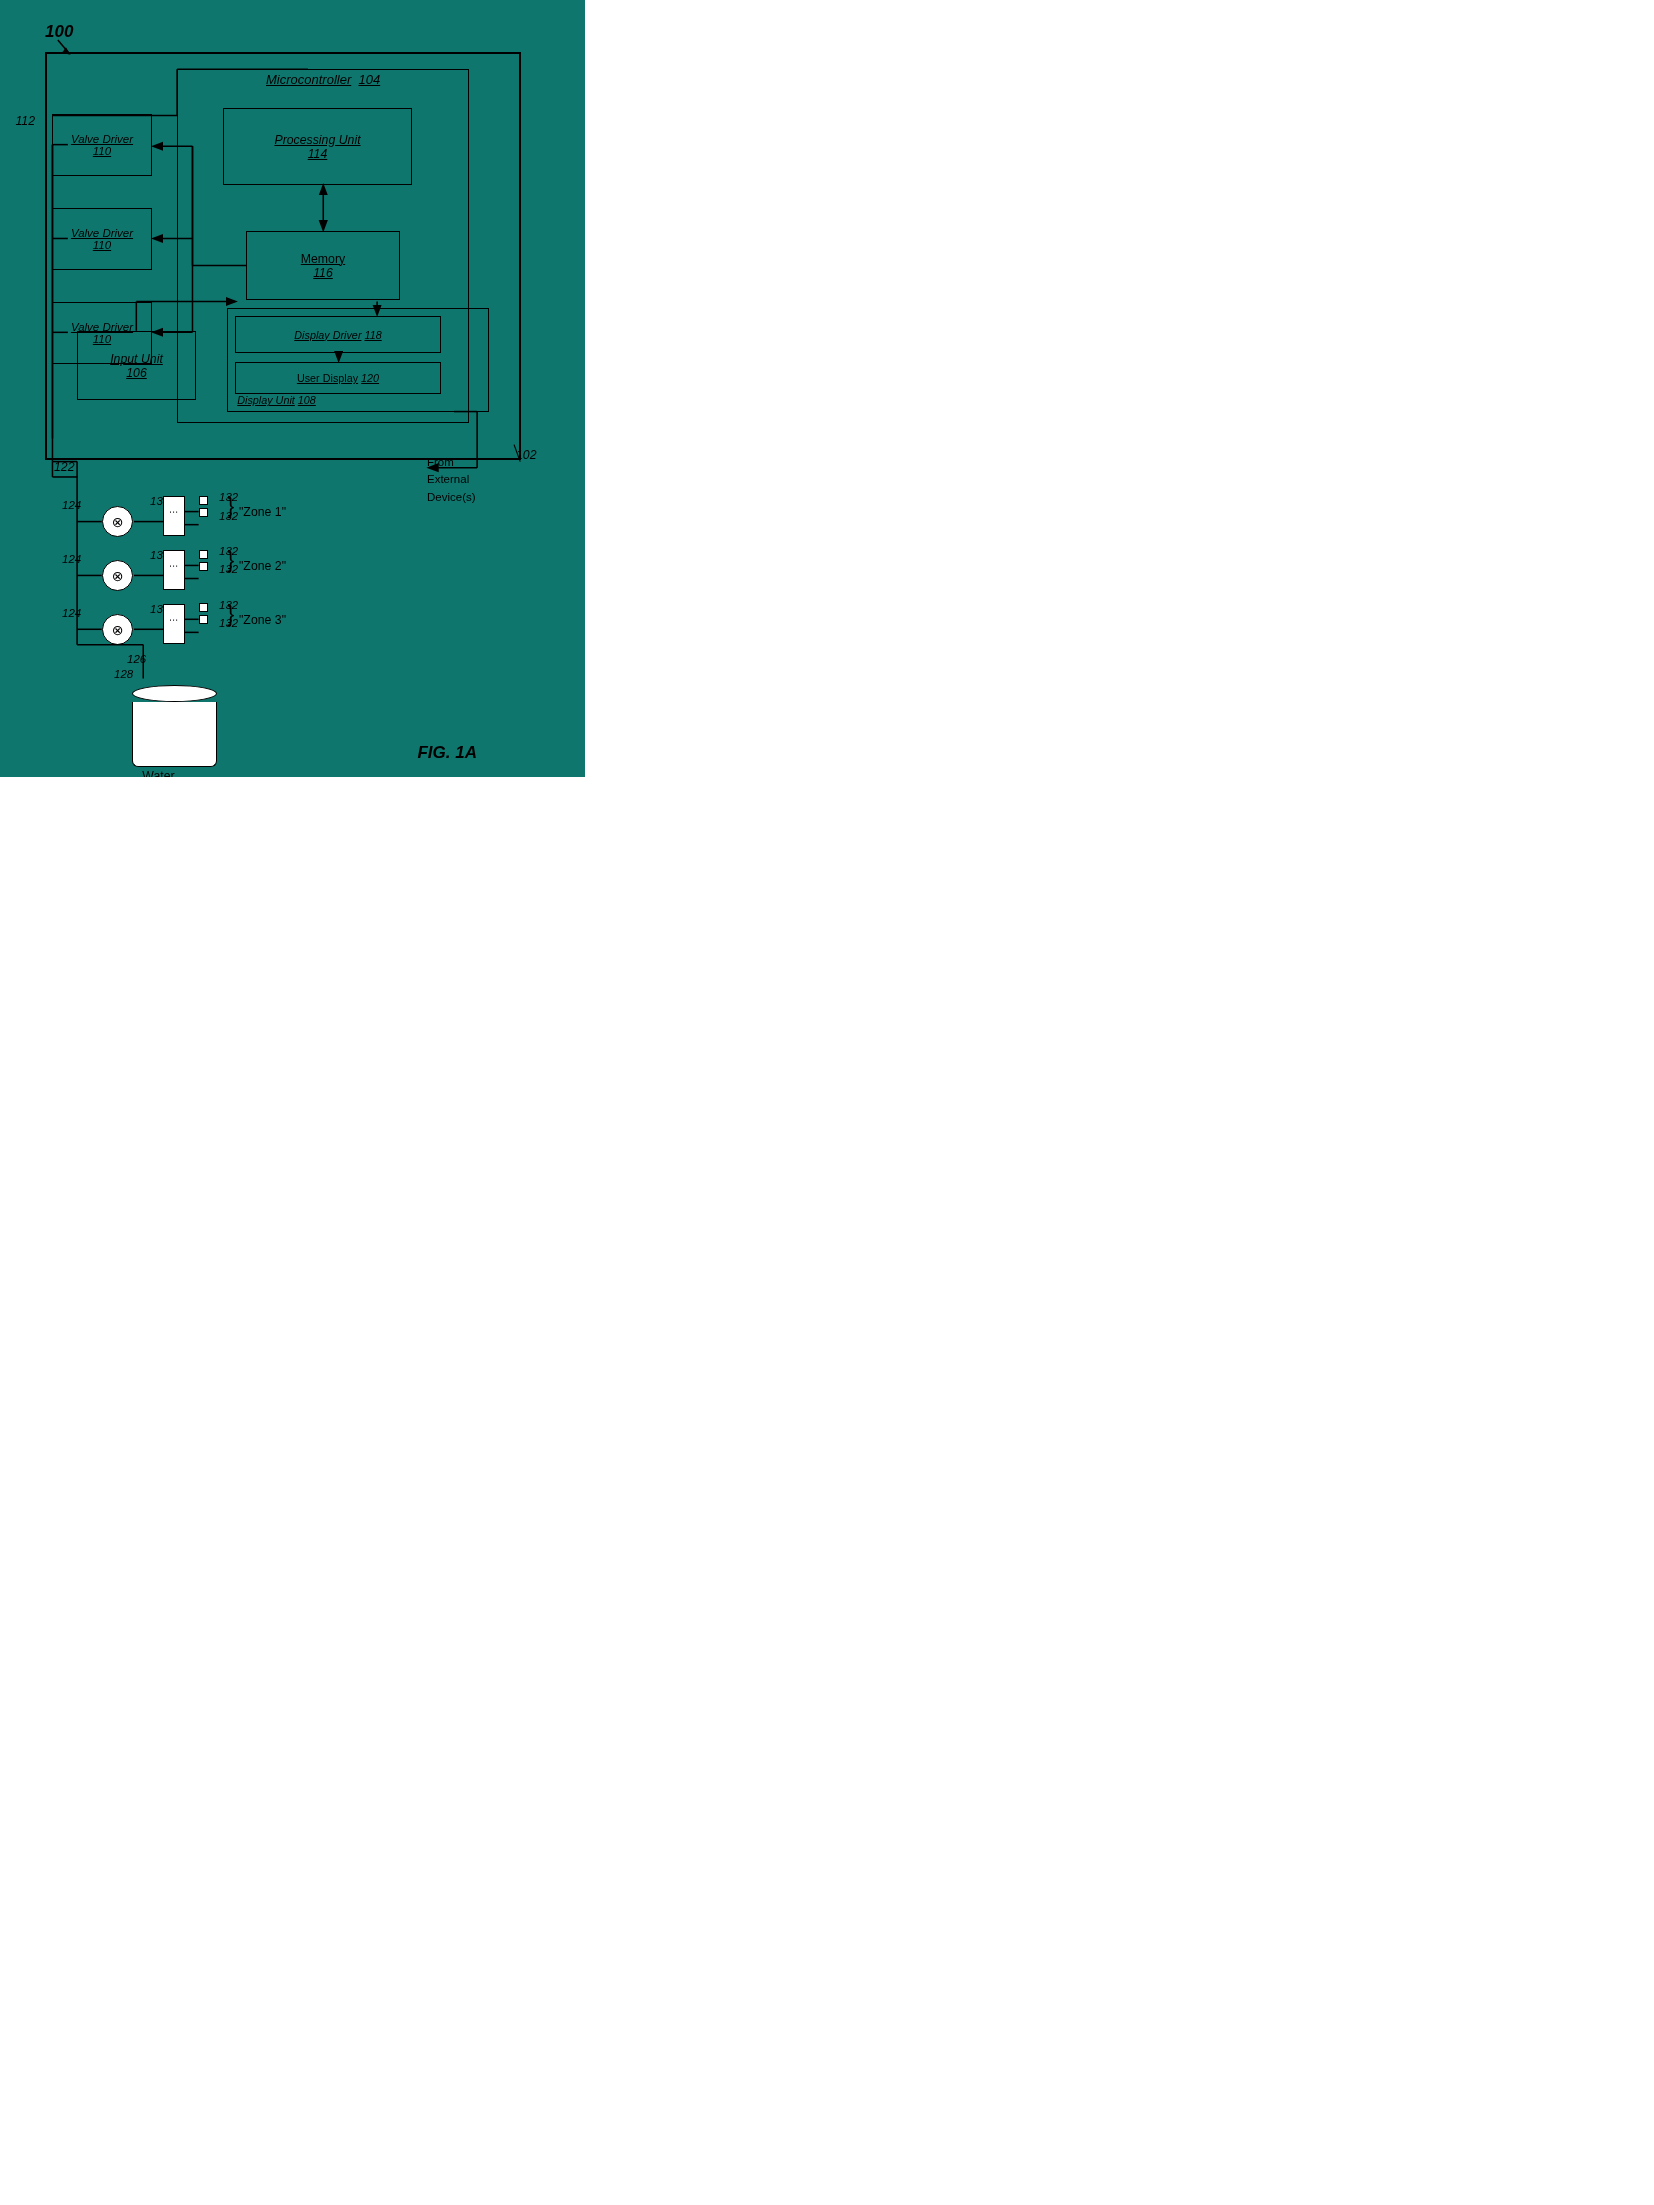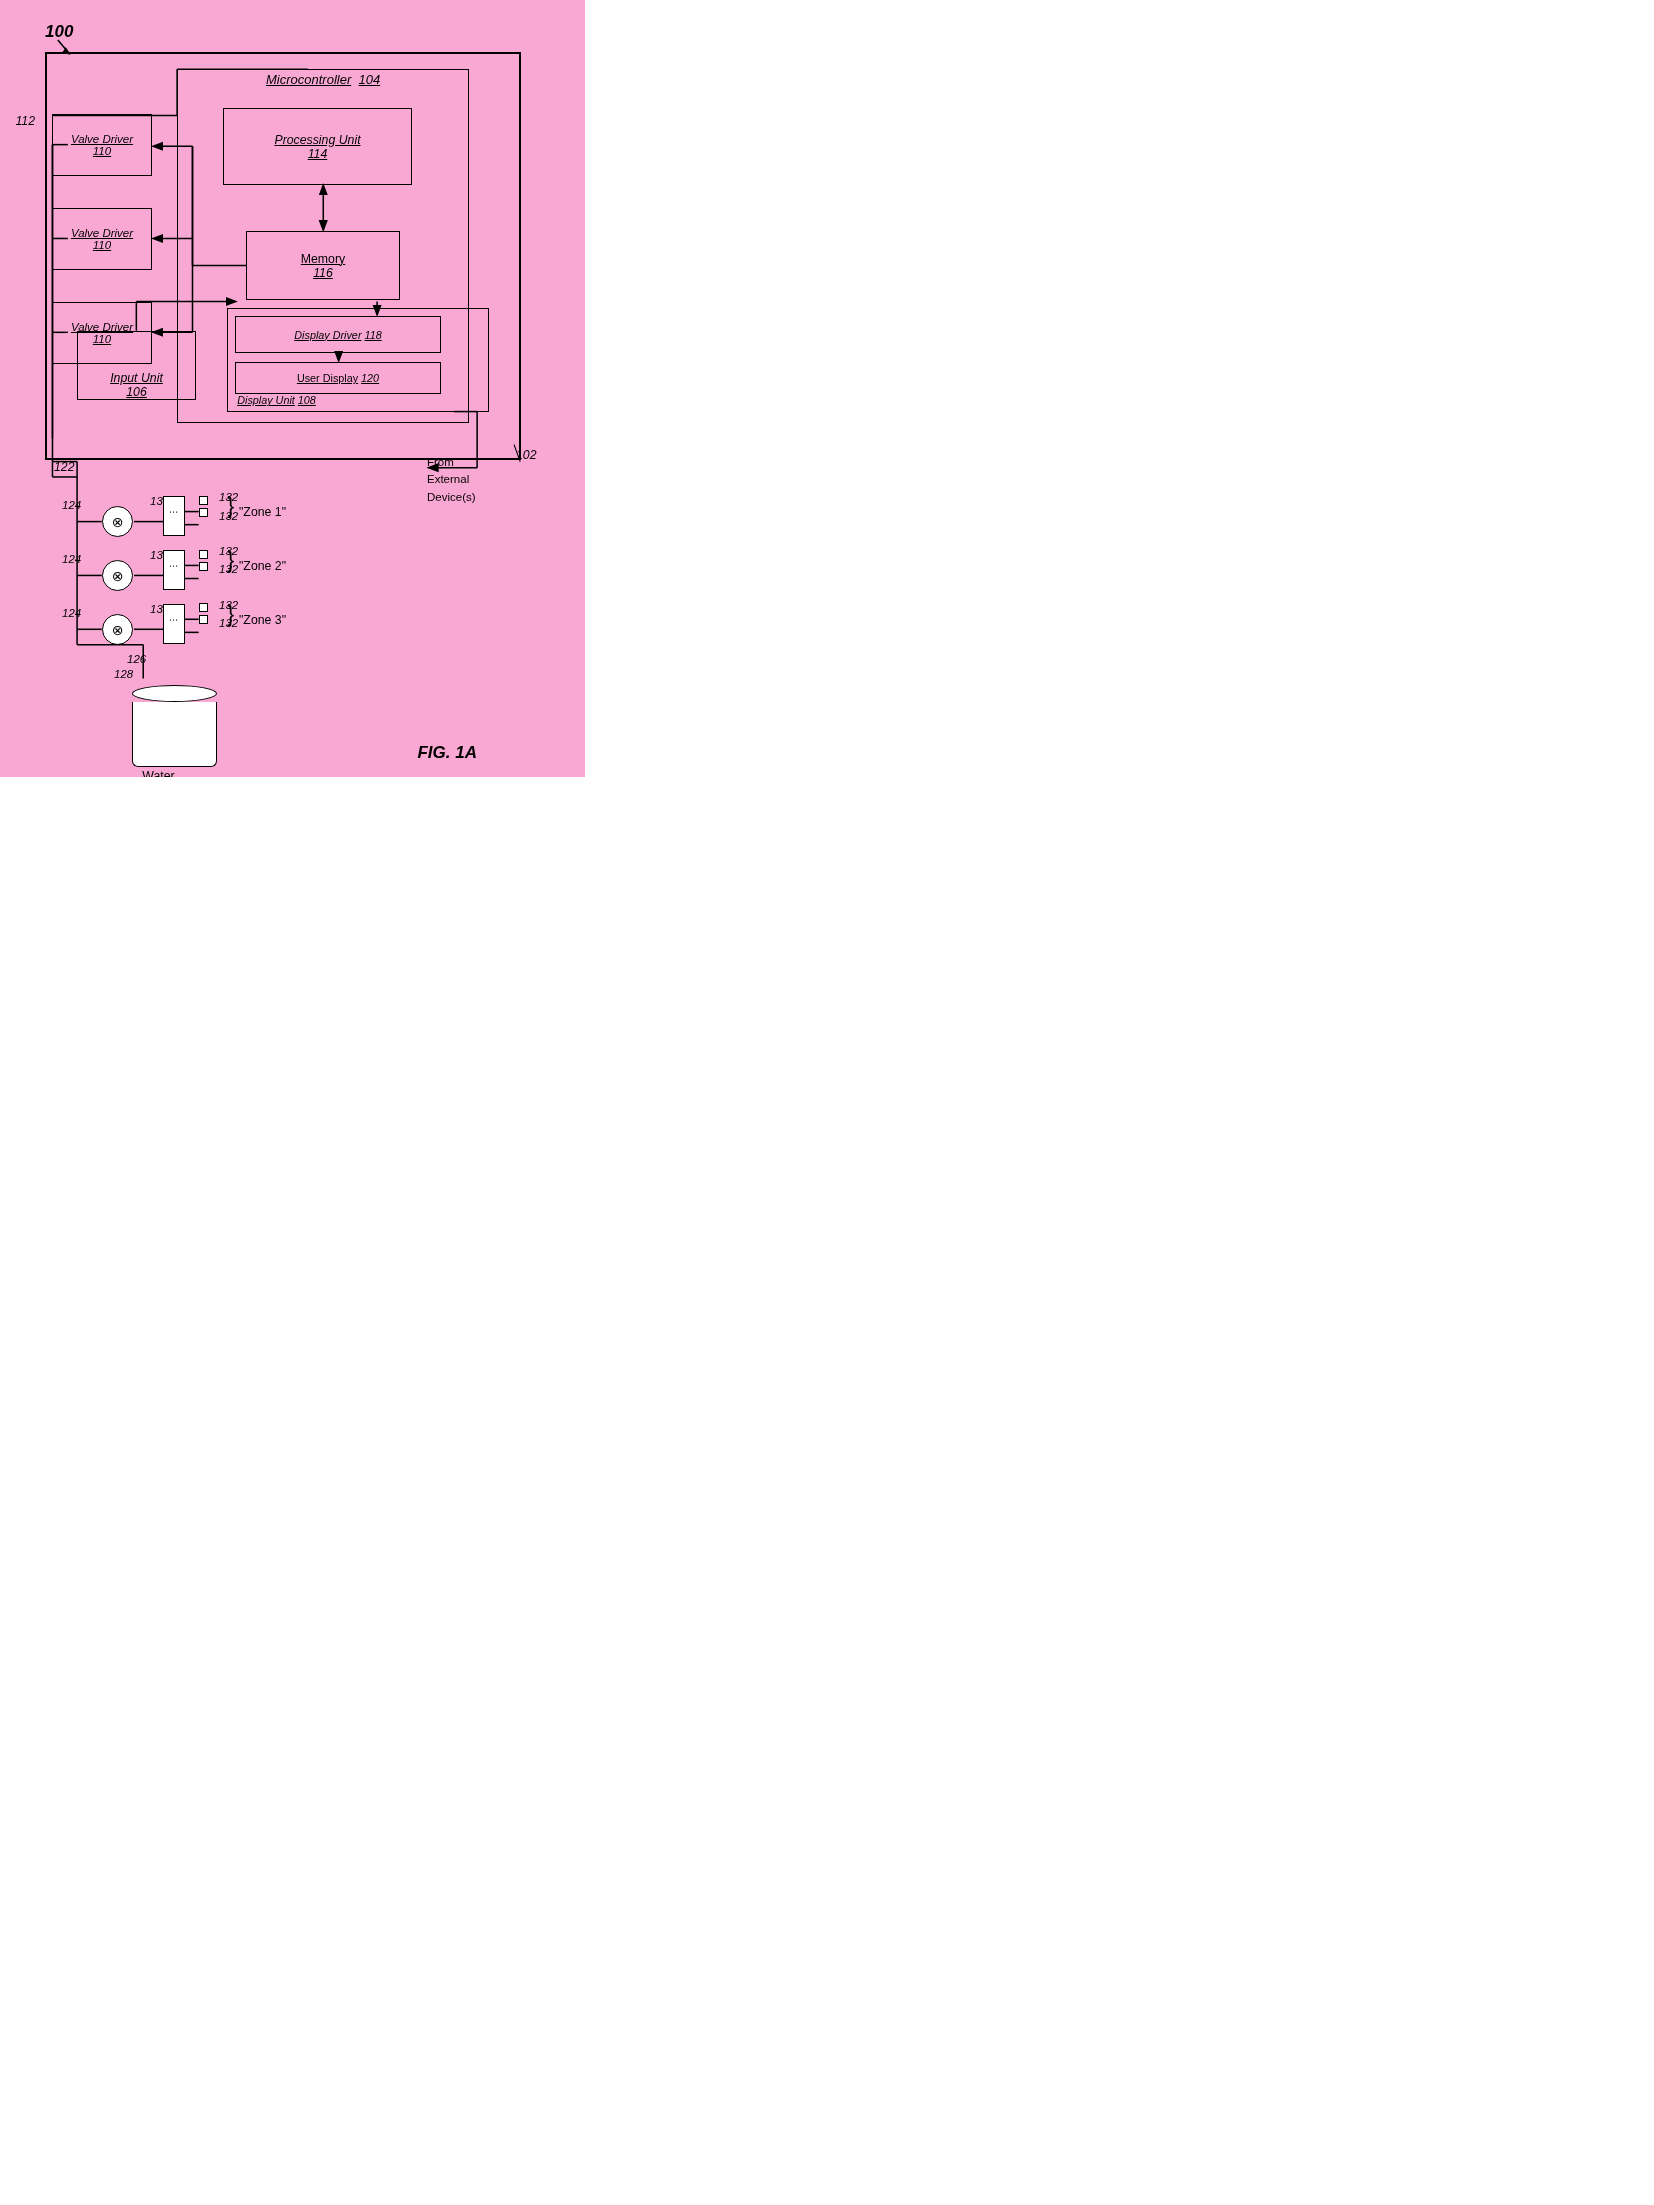--- a/index.html
+++ b/index.html
@@ -8,21 +8,21 @@
       font-family: Arial, sans-serif;
       width: 585px;
       min-height: 777px;
       position: relative;
       overflow: hidden;
     }
     .diagram-container {
       position: relative;
       width: 585px;
       height: 777px;
-      background: #f9a8d4;
+      background: #0f766e;
     }
     
     .fig-label {
       position: absolute;
       bottom: 14px;
       right: 108px;
       font-size: 17px;
       font-weight: bold;
       font-style: italic;
     }
@@ -161,21 +161,21 @@
     .iu-box {
       position: absolute;
       top: 331px;
       left: 77px;
       width: 119px;
       height: 69px;
       border: 1.9px solid #000;
       display: flex;
       flex-direction: column;
       align-items: center;
-      justify-content: flex-end;
+      justify-content: center;
     }
     .iu-label {
       font-size: 12.3px;
       text-align: center;
     }
     .iu-label span { text-decoration: underline; font-style: italic; }
     
     .vd-box {
       position: absolute;
       left: 52px;

